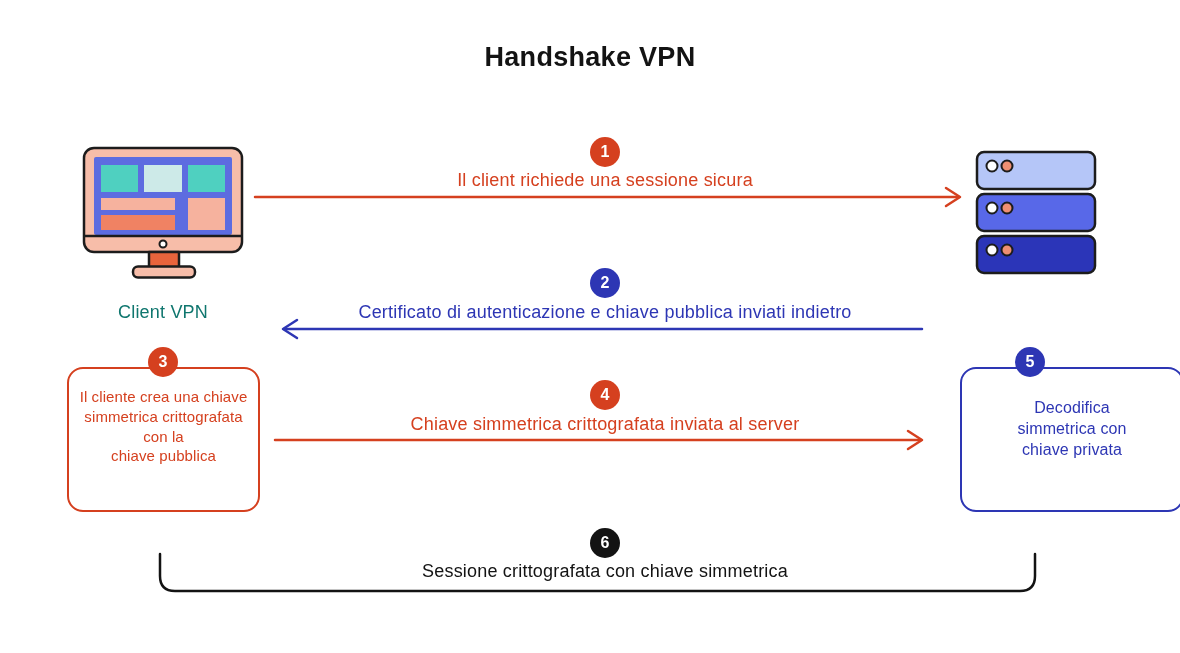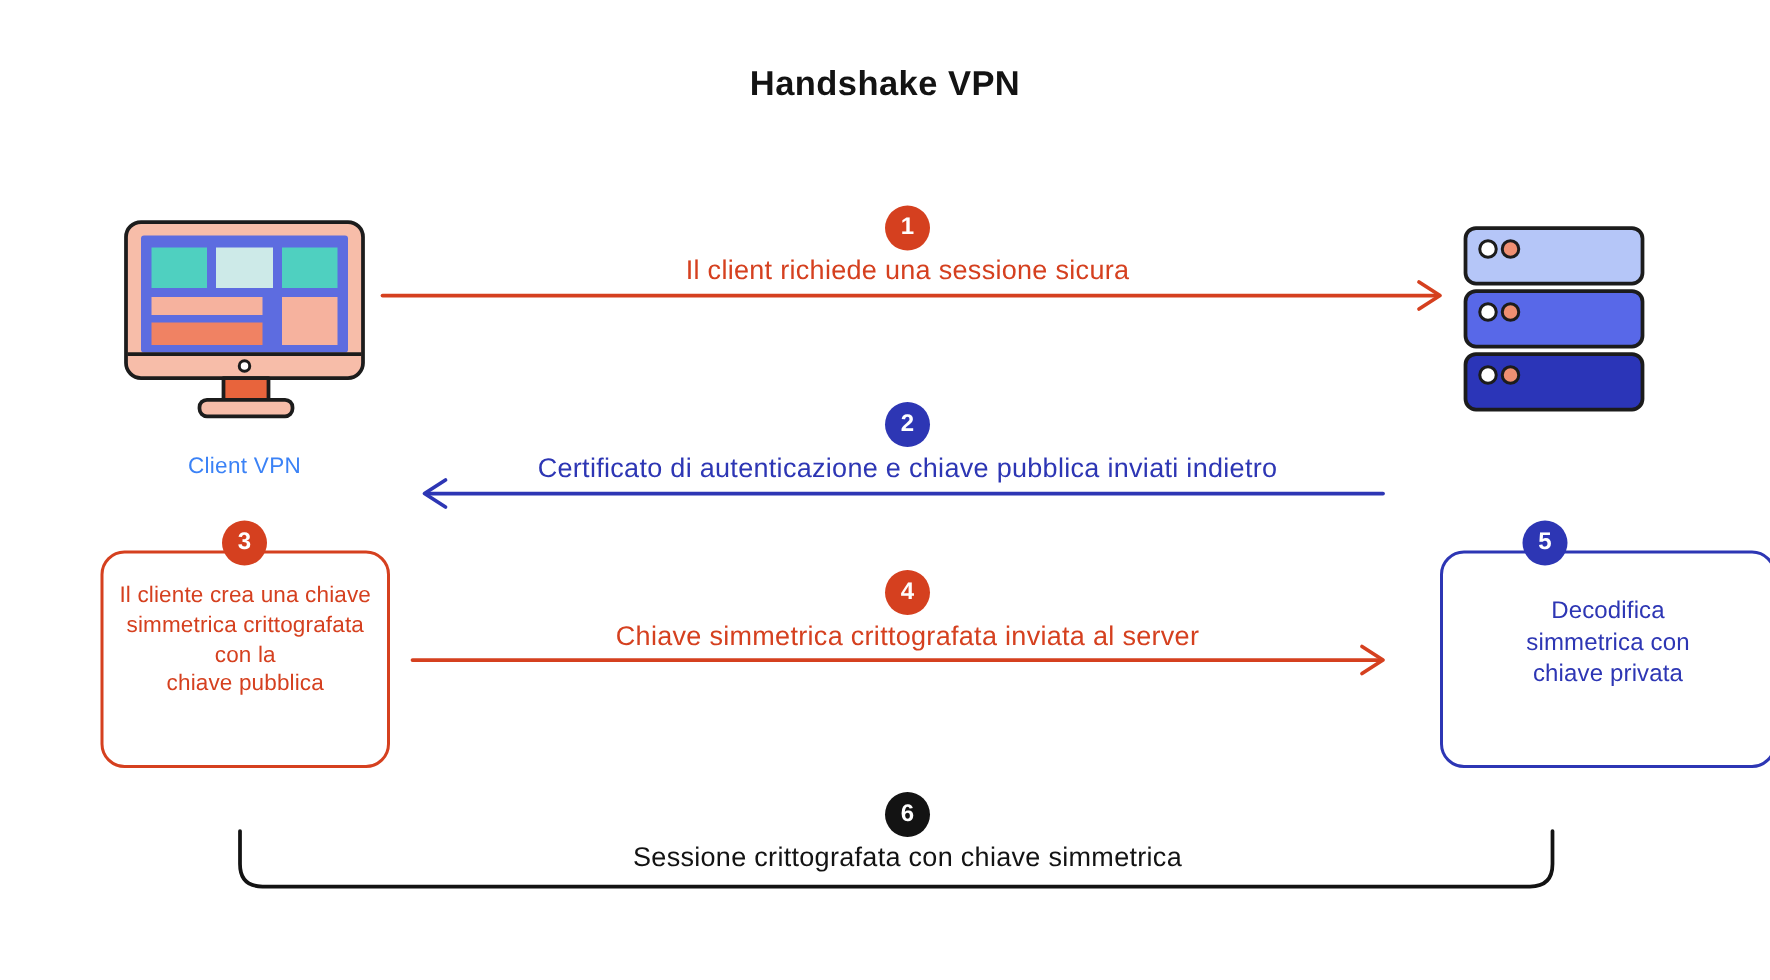--- a/index.html
+++ b/index.html
@@ -4,41 +4,41 @@
 <style>
   * { margin:0; padding:0; box-sizing:border-box; }
   html,body { background:#ffffff; }
   body { font-family:"Liberation Sans", sans-serif; }
   .canvas {
     position:relative; width:1180px; height:653px; background:#ffffff;
     overflow:hidden; margin:0 auto;
   }
   .title {
     position:absolute; top:42px; left:0; width:1180px; text-align:center;
-    font-size:23px; font-weight:700; color:#131313; letter-spacing:.3px;
+    font-size:27px; font-weight:700; color:#131313; letter-spacing:.3px;
   }
   .layer { position:absolute; top:0; left:0; width:1180px; height:653px; }
   .badge {
     position:absolute; width:30px; height:30px; border-radius:50%;
     color:#ffffff; display:flex; align-items:center; justify-content:center;
     font-size:16px; font-weight:700;
   }
   .bg-orange { background:#d5401f; }
   .bg-blue   { background:#2d36b4; }
   .bg-black  { background:#131313; }
   .step-text {
     position:absolute; left:25px; width:1160px; text-align:center;
     font-size:18px; font-weight:500; letter-spacing:.2px;
   }
   .t-orange { color:#d5401f; }
   .t-blue   { color:#2d36b4; }
   .t-black  { color:#131313; }
   .node-label {
     position:absolute; width:240px; text-align:center;
-    font-size:15px; color:#3b82f6; letter-spacing:.2px;
+    font-size:18px; color:#0f766e; letter-spacing:.2px;
   }
   .callout {
     position:absolute; width:193px; height:145px; background:#ffffff;
     border-radius:16px; border:2px solid; 
   }
   .callout.orange { border-color:#d5401f; }
   .callout.blue   { border-color:#2d36b4; }
   .callout-text {
     width:100%; text-align:center; white-space:pre-line;
     font-weight:500; line-height:1.32; letter-spacing:.1px;

